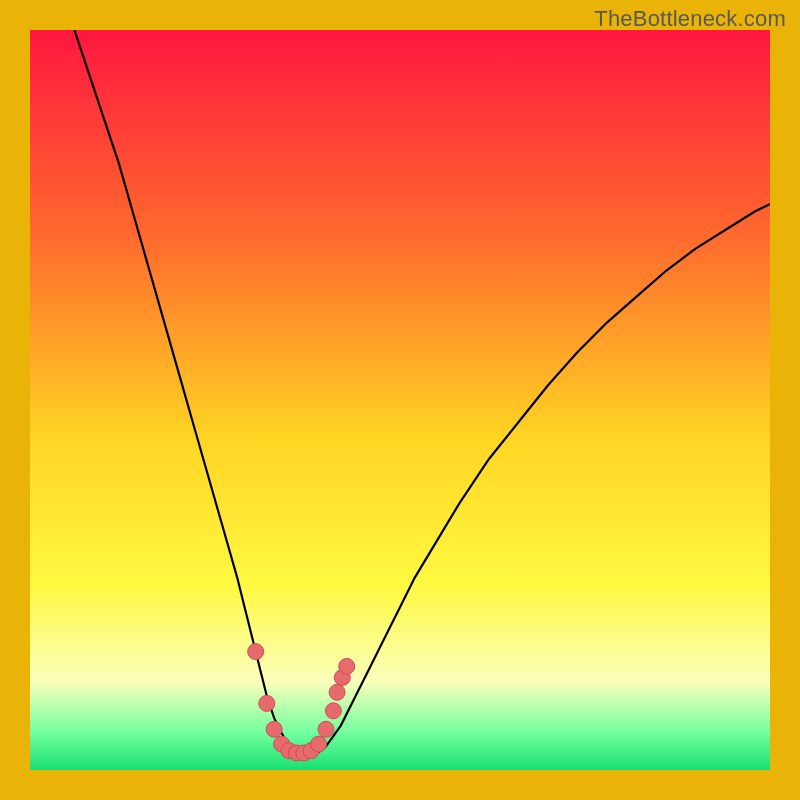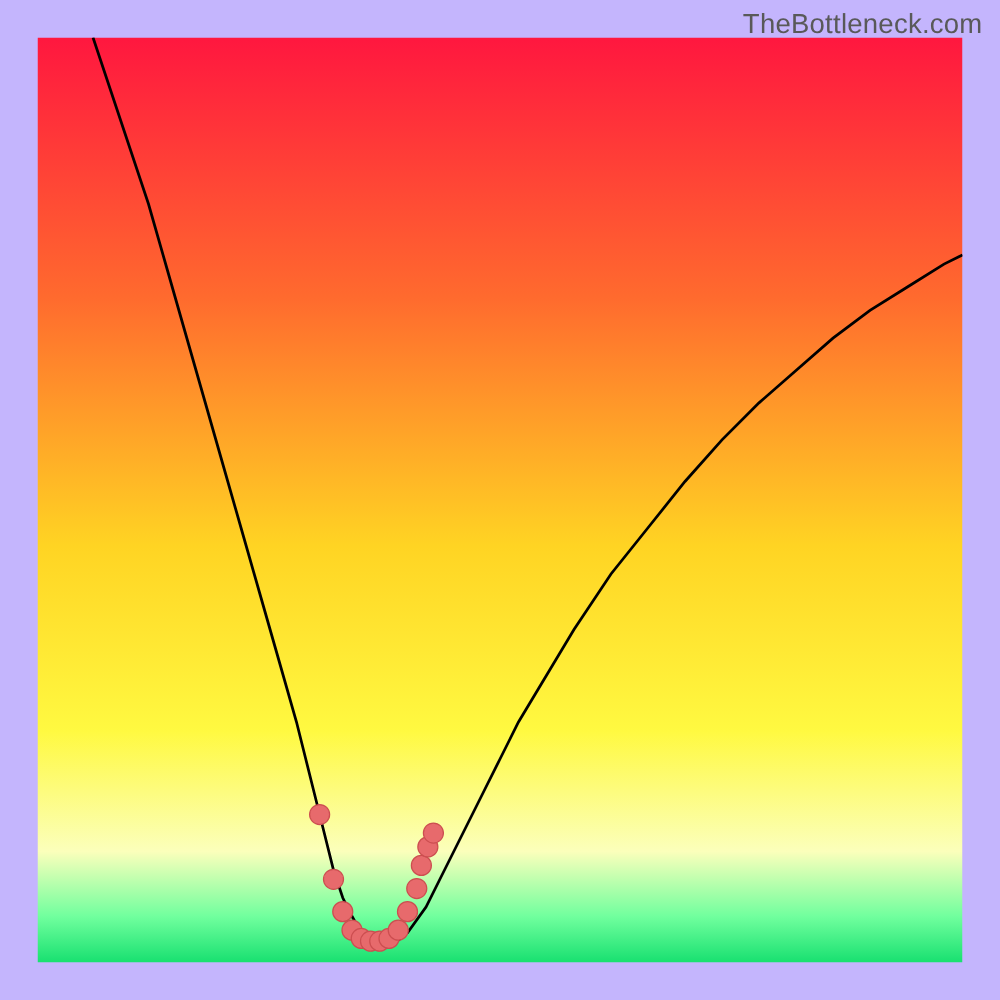--- a/index.html
+++ b/index.html
@@ -9,21 +9,21 @@
     height: 800px;
     background: #000;
     overflow: hidden;
     font-family: Arial, Helvetica, sans-serif;
   }
   .frame {
     position: absolute;
     left: 0; top: 0;
     width: 800px;
     height: 800px;
-    background: #c4b5fd;
+    background: #eab308;
   }
   .plot {
     position: absolute;
     left: 30px;
     top: 30px;
     width: 740px;
     height: 740px;
   }
   .watermark {
     position: absolute;

